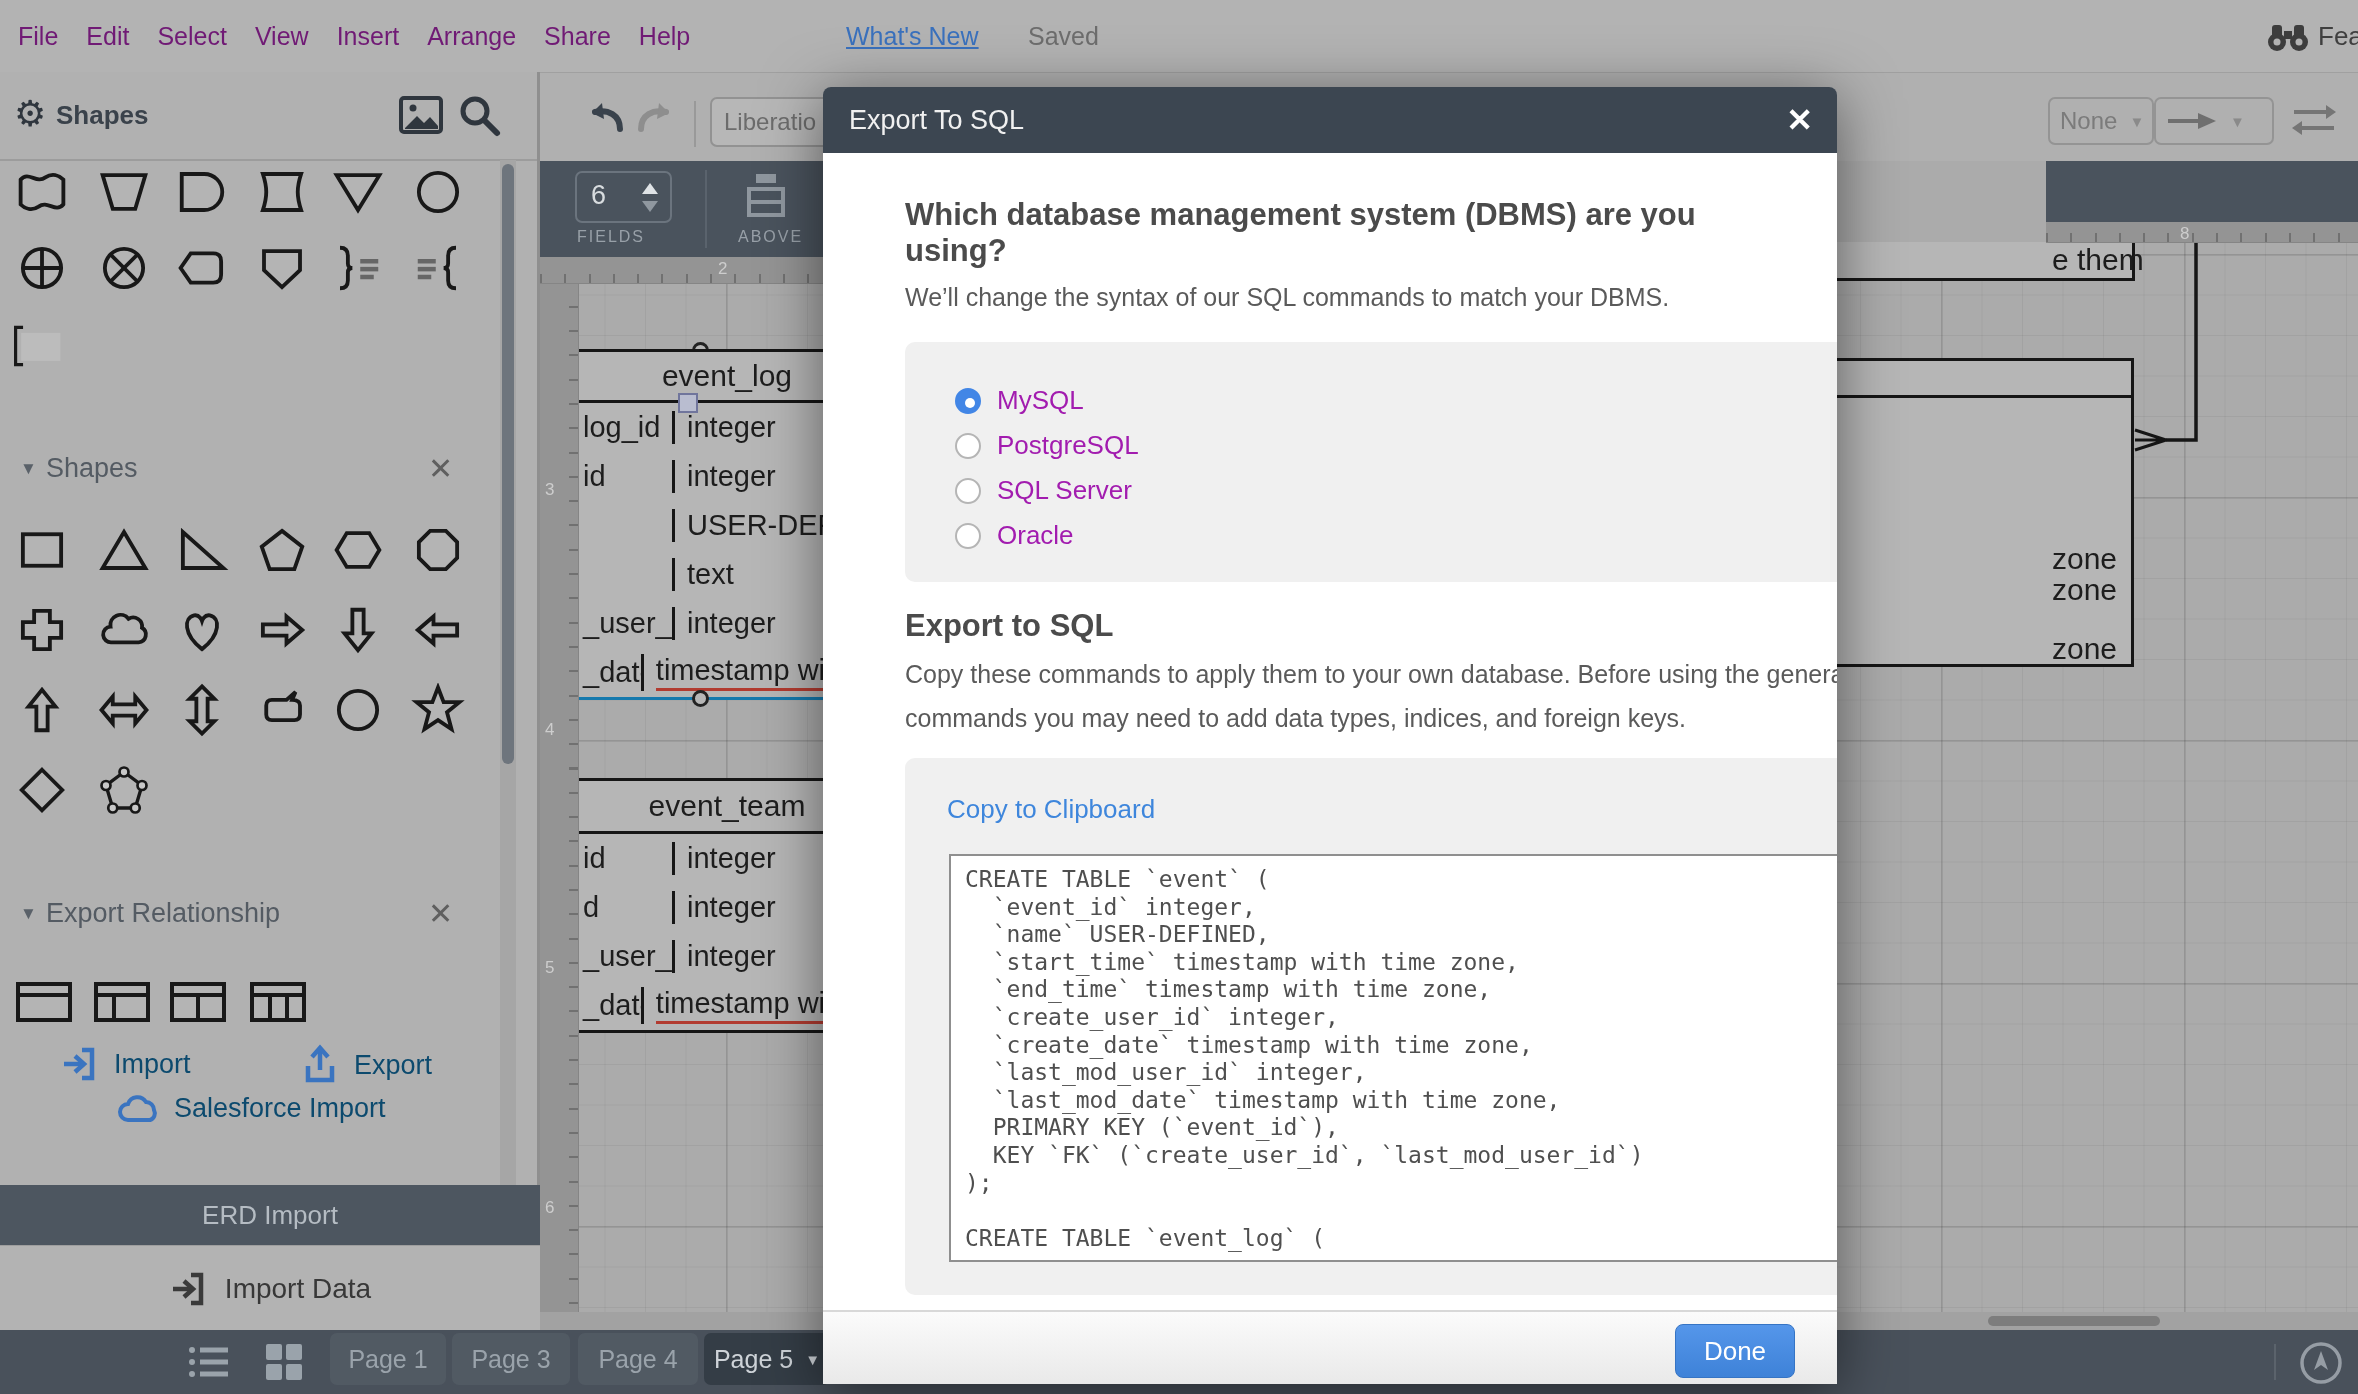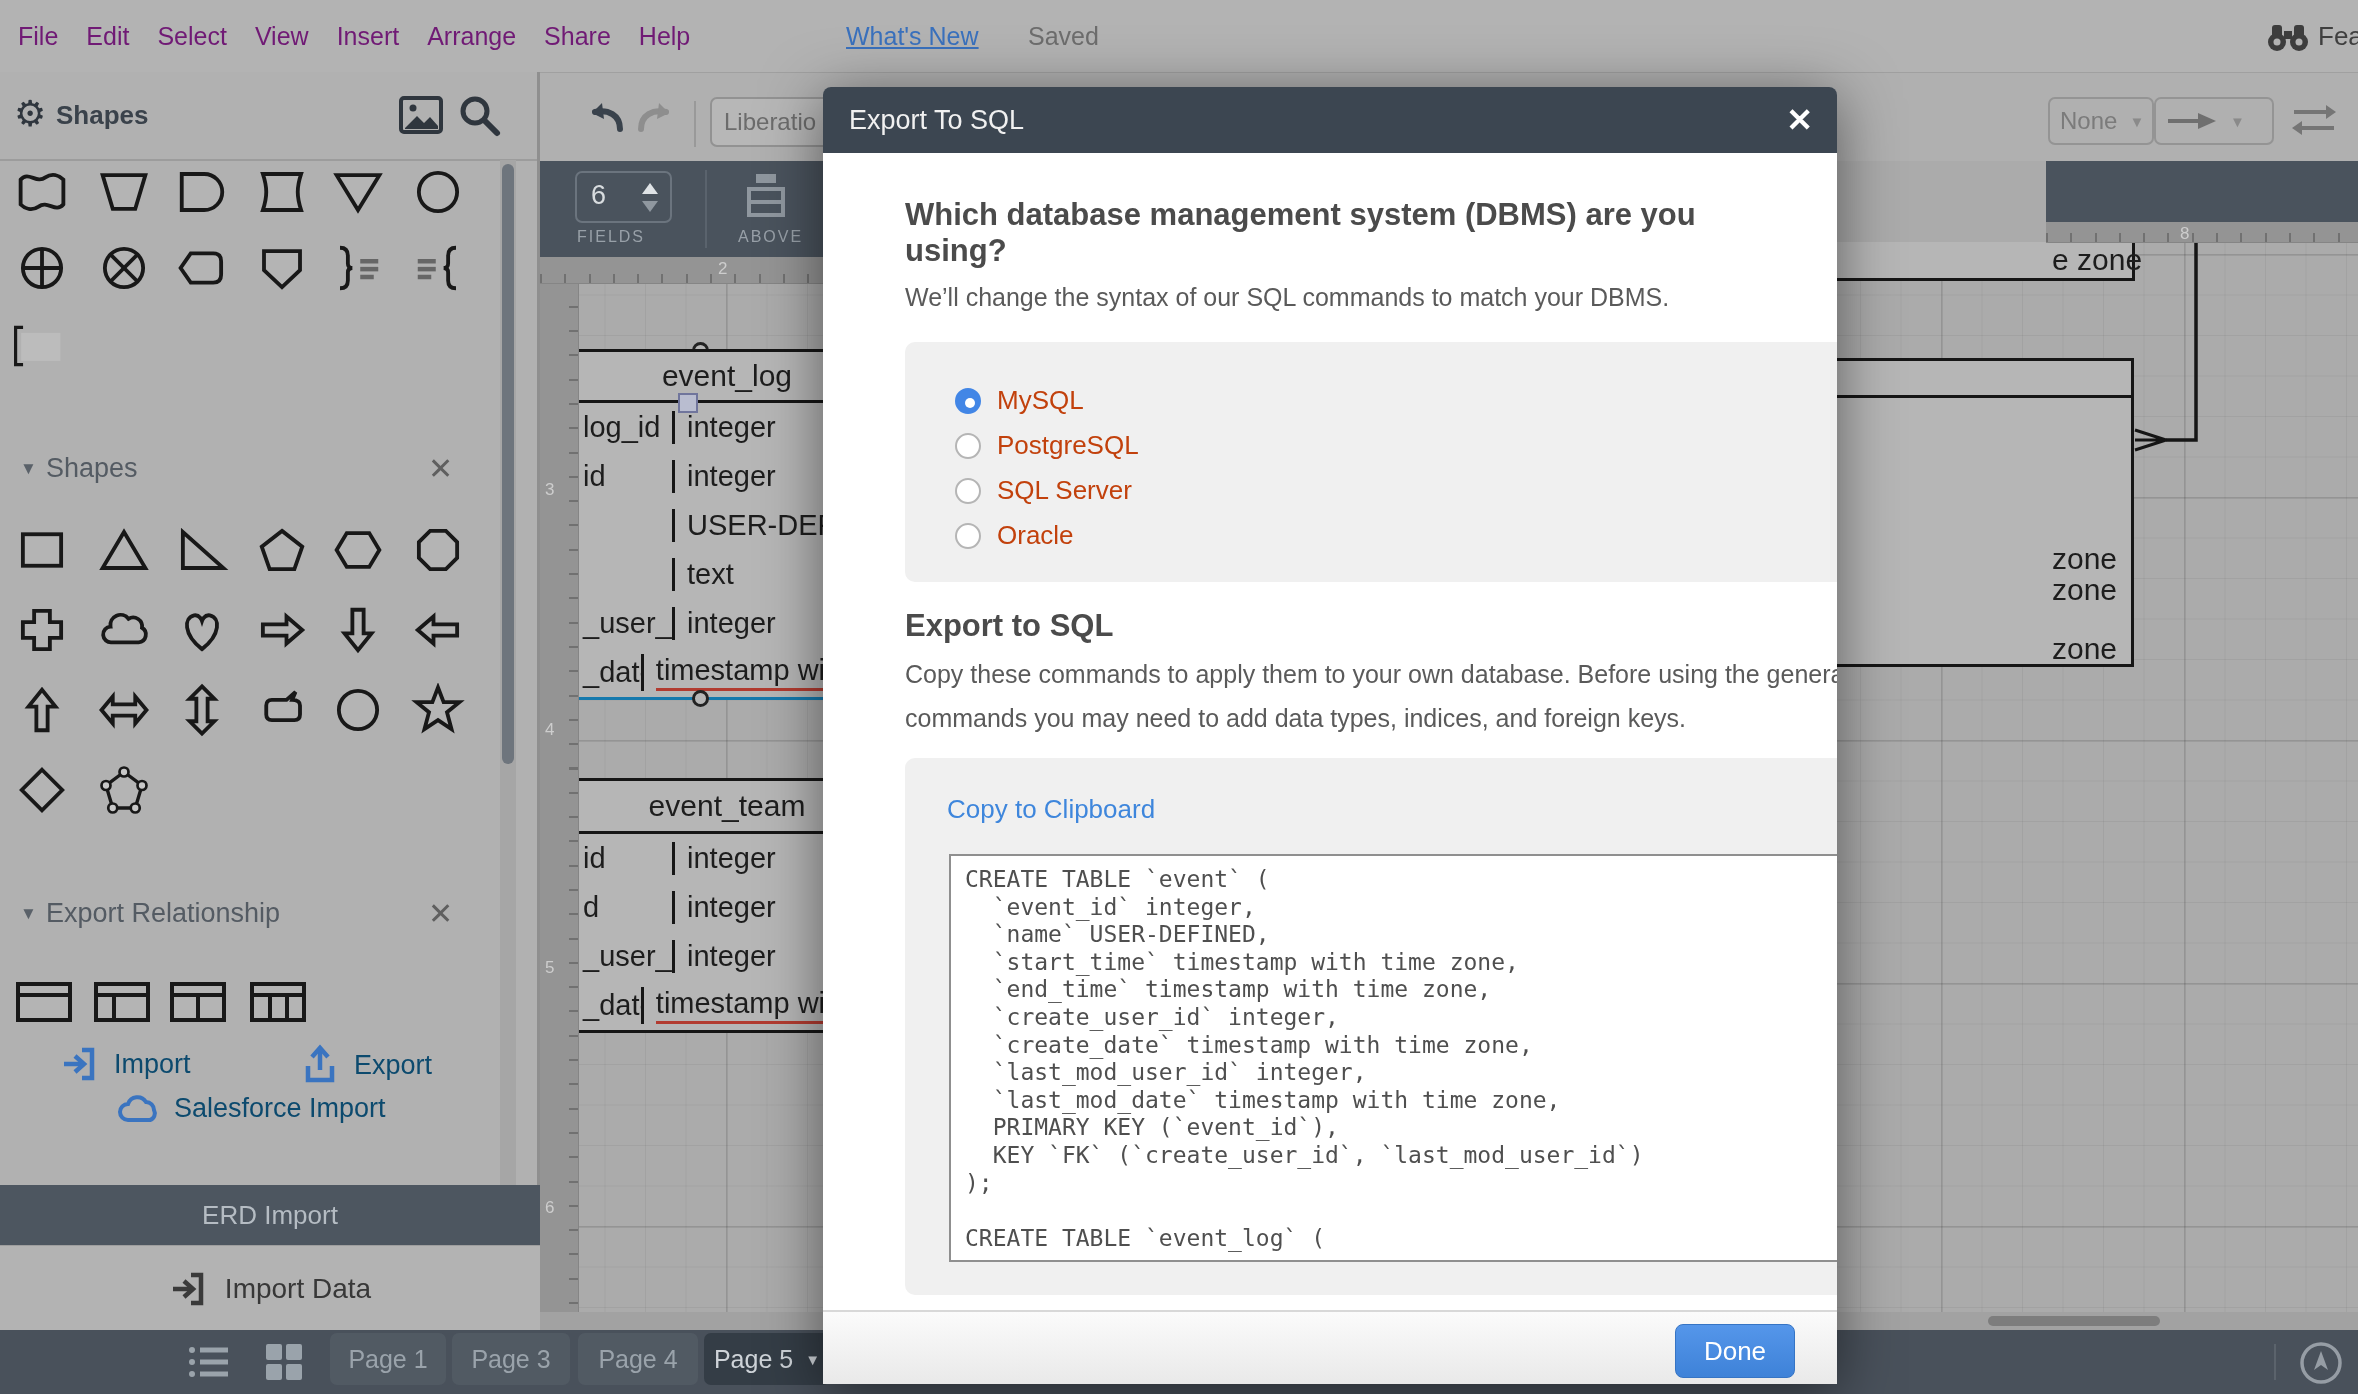--- a/index.html
+++ b/index.html
@@ -104,21 +104,21 @@
   .m-body{position:absolute;left:0;top:66px;width:100%;height:1157px;background:#ffffff;overflow:hidden;}
   .m-inner{padding:44px 42px 0 42px;margin-left:40px;}
   .m-h1{font-size:31px;font-weight:bold;color:#4b4b4b;margin:0;}
   .m-sub{font-size:25px;color:#5a5a5a;margin:14px 0 0 0;}
   .panel{background:#f0f0f0;border-radius:10px;}
   .radio-panel{margin-top:30px;width:1139px;height:240px;padding:36px 0 0 50px;box-sizing:border-box;}
   .opt{display:flex;align-items:center;height:45px;gap:16px;}
   .radio{width:26px;height:26px;border-radius:50%;background:#fff;border:2px solid #b5b5b5;box-sizing:border-box;}
   .opt.selected .radio{background:#4286e6;border-color:#4286e6;position:relative;}
   .opt.selected .radio:after{content:"";position:absolute;left:8px;top:8px;width:10px;height:10px;border-radius:50%;background:#fff;}
-  .opt .lab{font-size:26px;color:#c2410c;}
+  .opt .lab{font-size:26px;color:#a21caf;}
   .m-h2{font-size:31px;font-weight:bold;color:#4b4b4b;margin:26px 0 0 0;}
   .m-desc{font-size:25px;color:#5a5a5a;line-height:44px;width:1075px;margin:8px 0 0 0;}
   .code-panel{position:relative;margin-top:18px;width:1139px;height:537px;}
   .copylink{position:absolute;left:42px;top:36px;font-size:26px;color:#3e86dc;cursor:pointer;}
   .codebox{position:absolute;left:44px;top:96px;width:1032px;height:408px;background:#fff;border:2px solid #8f8f8f;box-sizing:border-box;overflow:hidden;}
   .codebox pre{margin:0;padding:10px 40px 0 14px;font-family:"DejaVu Sans Mono","Liberation Mono",monospace;
                font-size:23px;line-height:27.6px;color:#4f4f4f;}
   .codescroll{position:absolute;right:2px;top:2px;width:18px;height:400px;background:#f5f5f5;border-left:1px solid #e0e0e0;}
   .codethumb{position:absolute;left:3px;top:6px;width:11px;height:180px;background:#aeaeae;border-radius:6px;}
   .m-foot{position:absolute;left:0;bottom:0;width:100%;height:74px;background:linear-gradient(#fbfbfb,#e9e9e9);
@@ -185,21 +185,21 @@
         <div class="db-name">_user_id</div>
         <div class="db-type">integer</div>
       </div>
       <div class="db-row" style="height:49px;">
         <div class="db-name">_date</div>
         <div class="db-type"><span class="uline">timestamp with time zone</span></div>
       </div>
     </div>
 
     <div class="db-table" style="left:900px;top:-34px;width:651px;height:67px;"></div>
-    <span class="frag-text" style="left:1474px;top:1px;">e zone</span>
+    <span class="frag-text" style="left:1474px;top:1px;">e them</span>
 
     <div class="db-table" style="left:900px;top:116px;width:656px;height:309px;box-sizing:border-box;">
       <div style="height:34px;border-bottom:3px solid #161616;"></div>
     </div>
     <span class="frag-text" style="left:1474px;top:300px;">zone</span>
     <span class="frag-text" style="left:1474px;top:331px;">zone</span>
     <span class="frag-text" style="left:1474px;top:390px;">zone</span>
 
     <svg width="1700" height="260" style="position:absolute;left:0;top:0;pointer-events:none;">
       <polyline points="1618,-2 1618,198 1588,198" fill="none" stroke="#161616" stroke-width="3.5"></polyline>

